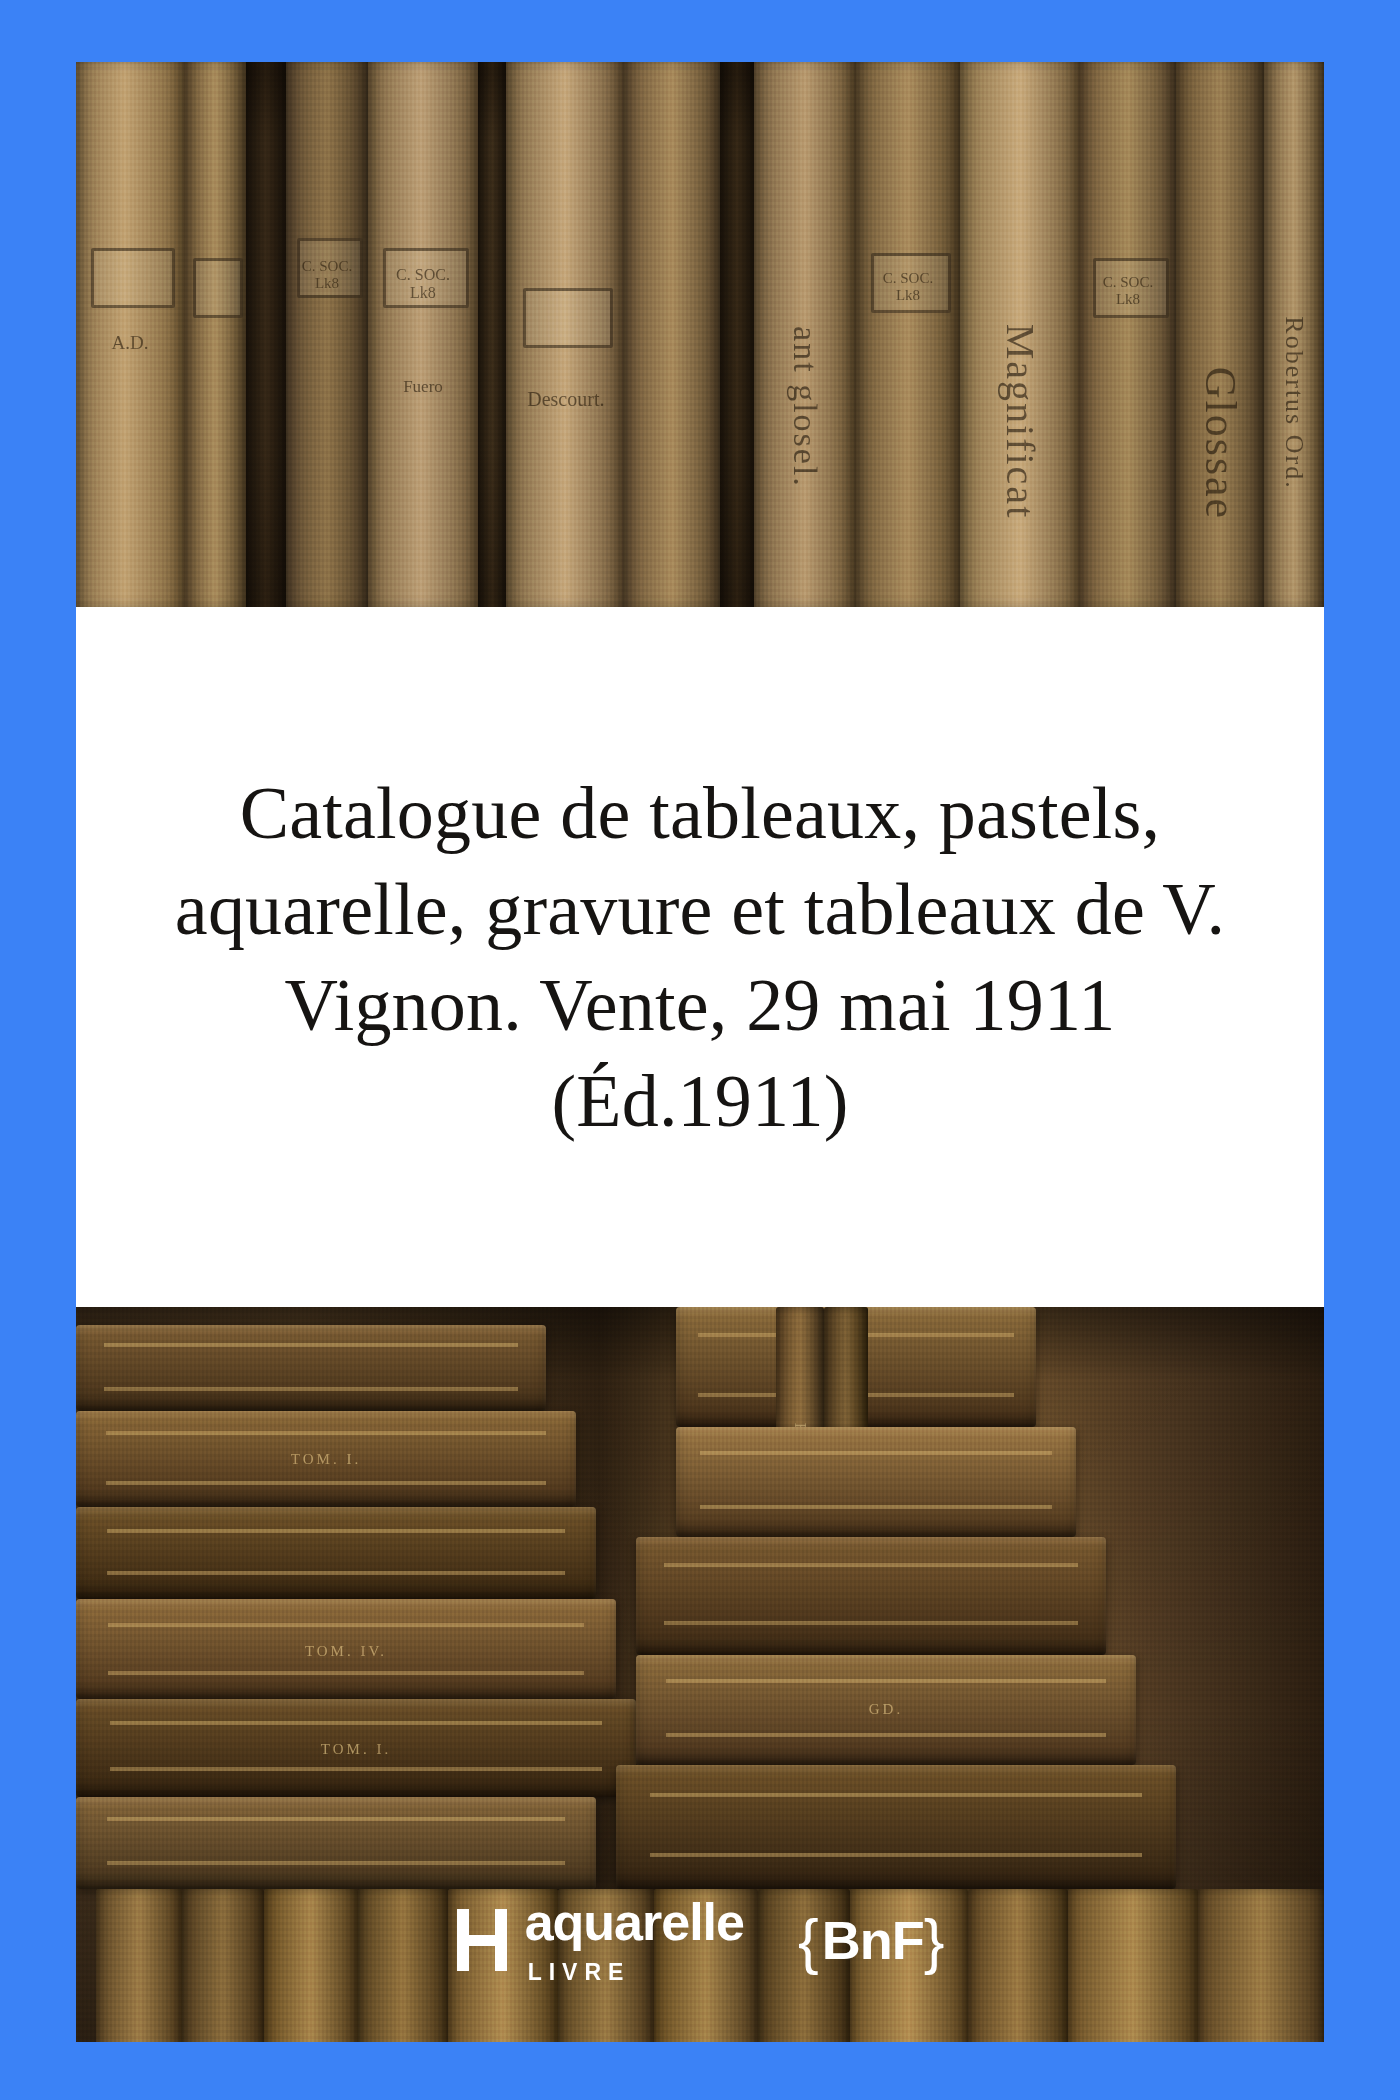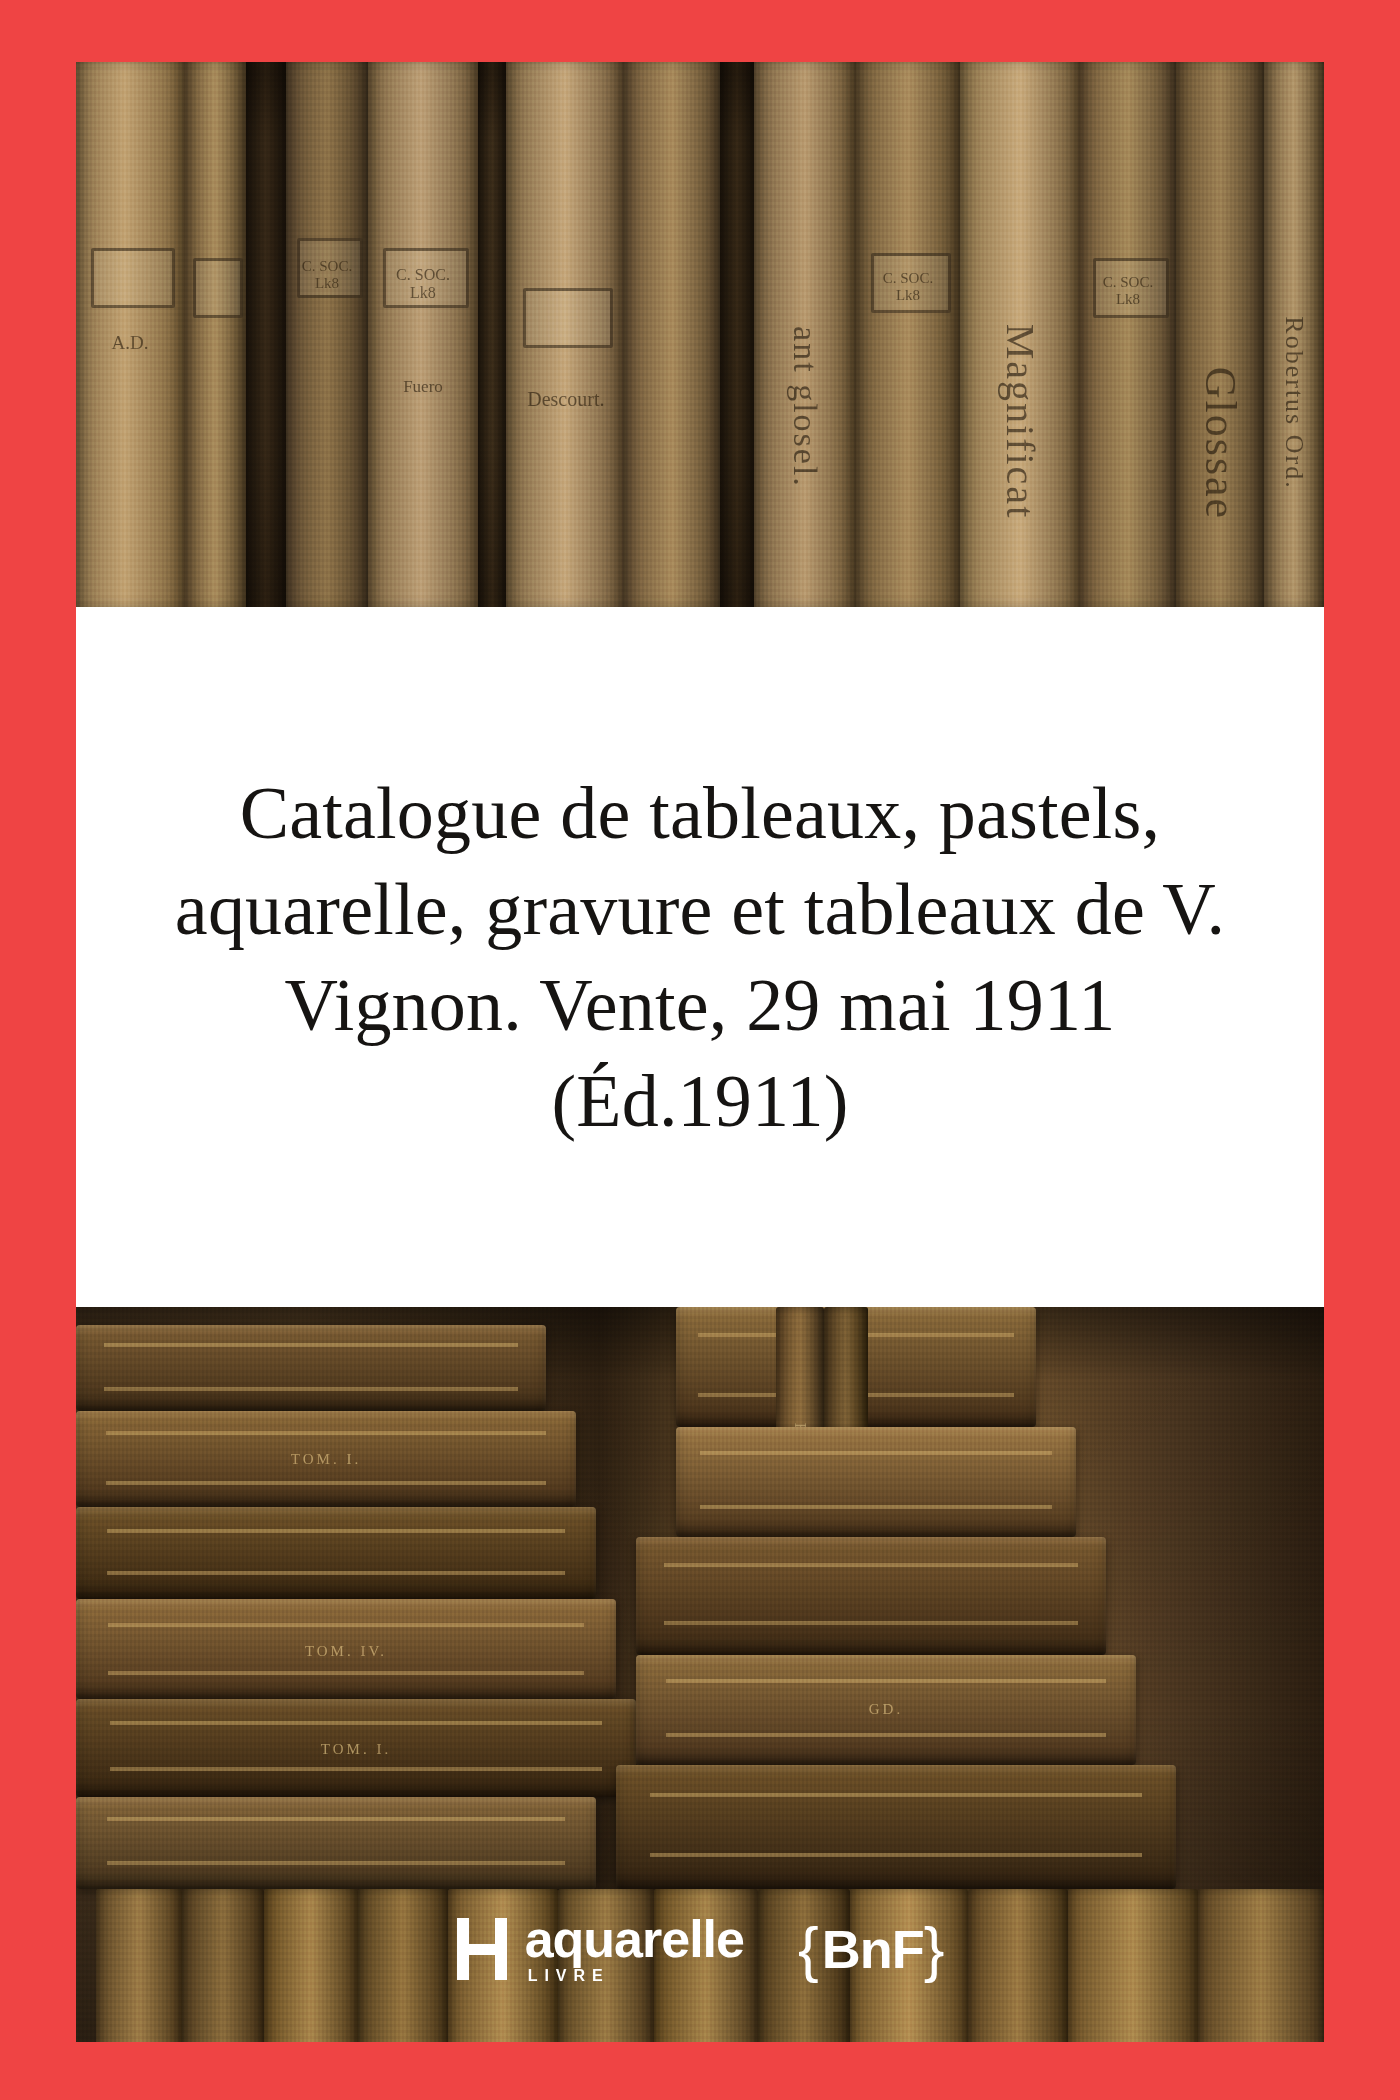--- a/index.html
+++ b/index.html
@@ -11,21 +11,21 @@
     width: 1400px;
     height: 2100px;
     overflow: hidden;
     font-family: "Liberation Serif", serif;
   }
 
   .book-cover {
     position: relative;
     width: 1400px;
     height: 2100px;
-    background: #ef4444;
+    background: #3b82f6;
     box-sizing: border-box;
   }
 
   
   .cover-inner {
     position: absolute;
     left: 76px;
     top: 62px;
     width: 1248px;
     height: 1980px;
@@ -208,23 +208,23 @@
     color: #ffffff;
     font-family: "Liberation Sans", sans-serif;
     font-weight: bold;
     font-size: 52px;
     letter-spacing: -1px;
   }
   .hachette .w2 {
     color: #ffffff;
     font-family: "Liberation Sans", sans-serif;
     font-weight: bold;
-    font-size: 16px;
+    font-size: 23px;
     letter-spacing: 7px;
-    margin-top: 3px;
+    margin-top: 13px;
     margin-left: 3px;
   }
   .bnf {
     display: flex;
     align-items: center;
     color: #ffffff;
     font-family: "Liberation Sans", sans-serif;
     font-weight: bold;
     font-size: 54px;
     letter-spacing: -1px;

